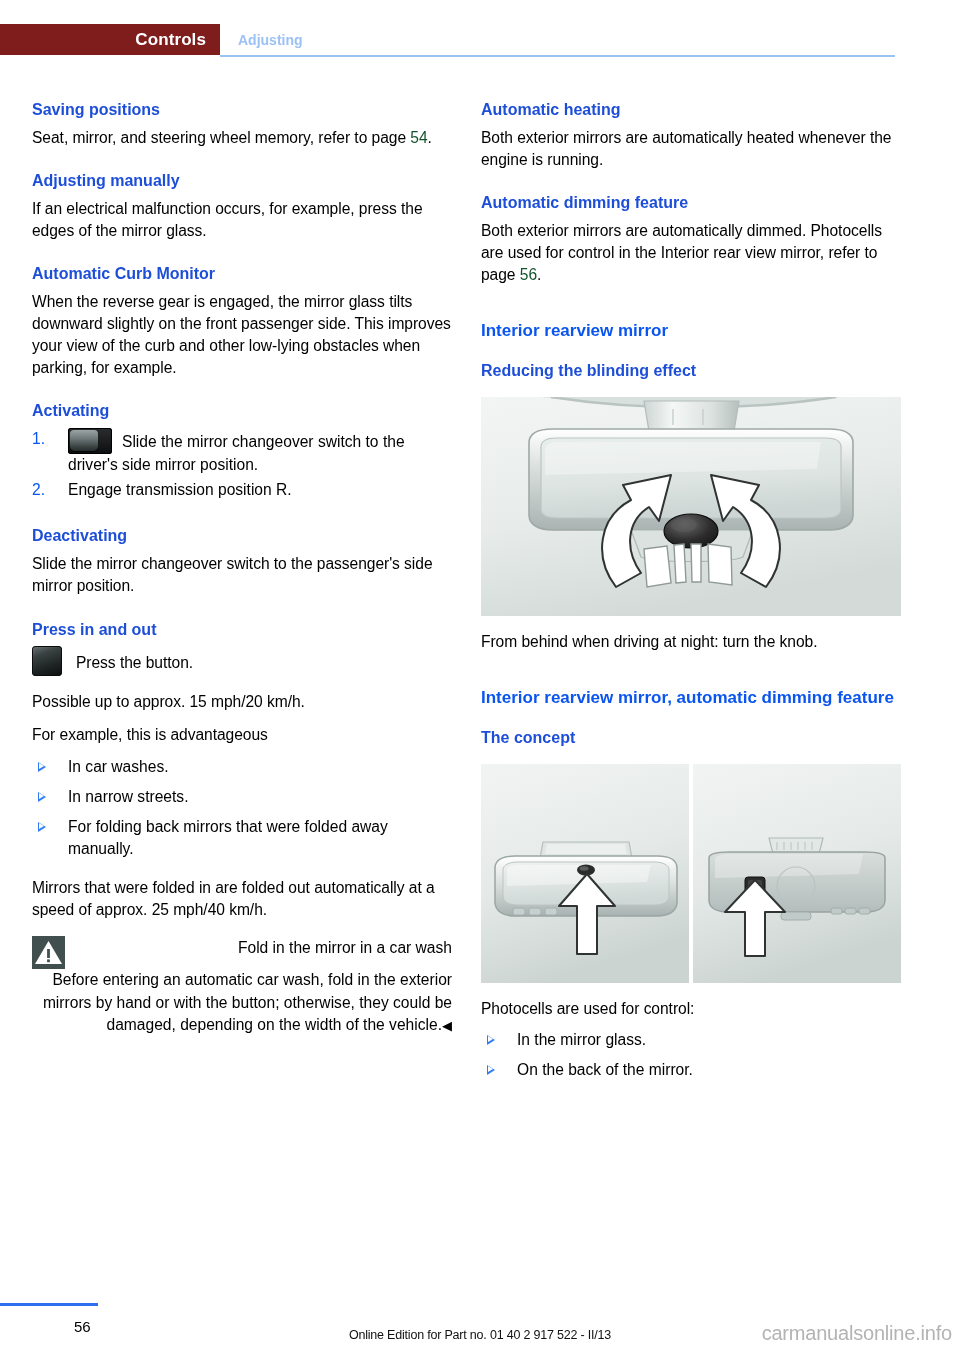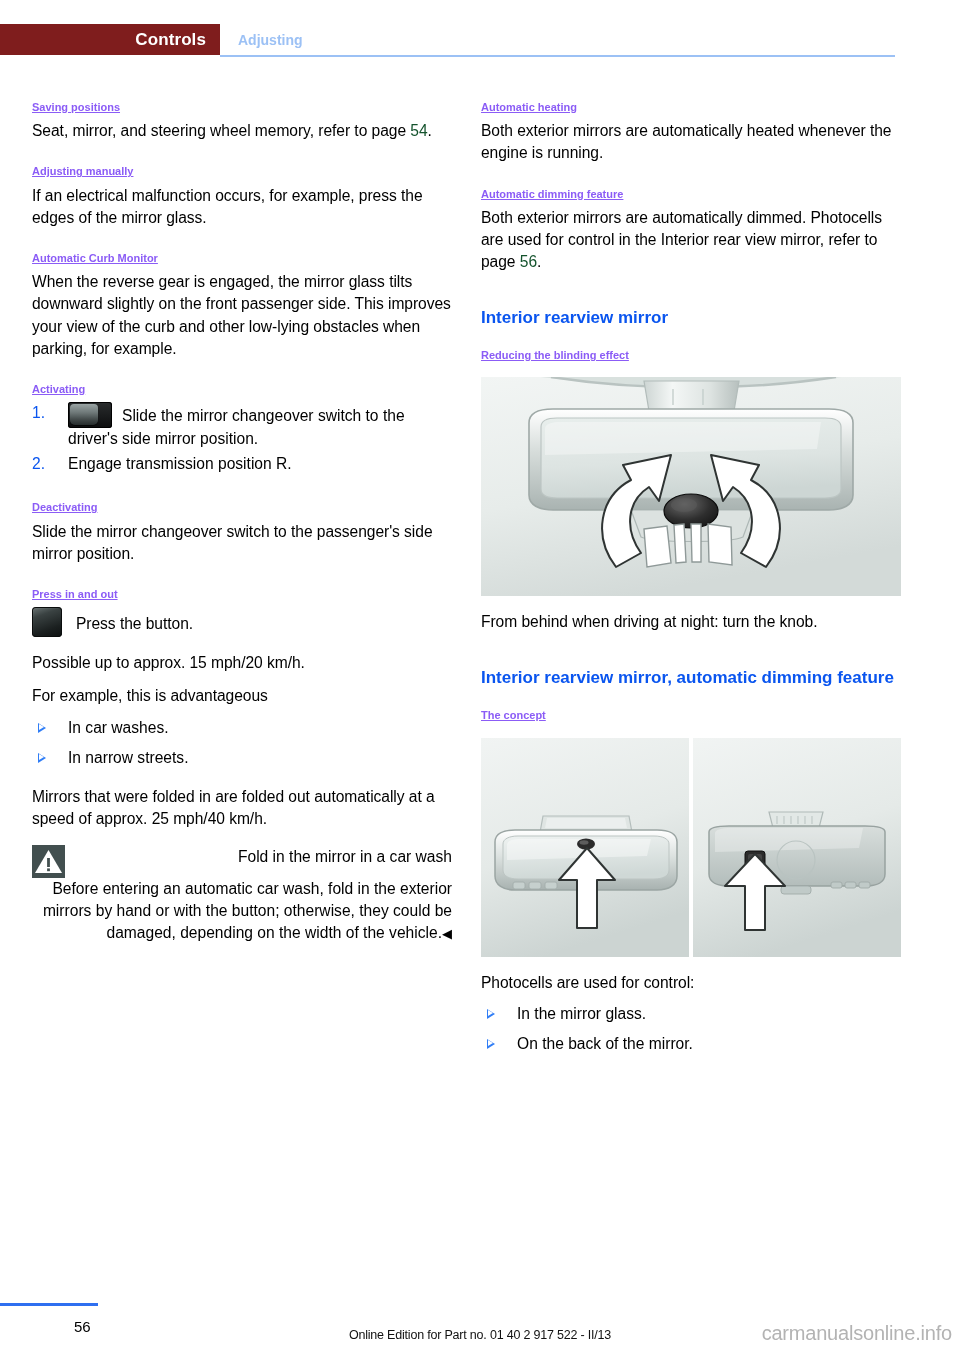--- a/index.html
+++ b/index.html
@@ -66,26 +66,25 @@
   .col-right { left: 481px; }
 
   h2.h-major {
     font-size: 17px;
     font-weight: bold;
     color: #0a55ef;
     margin: 12px 0 10px 0;
     line-height: 1.28;
   }
   h3.h-minor {
-    font-size: 11px;
+    font-size: 16px;
     font-weight: bold;
-    color: #8b5cf6;
+    color: #1d4ed8;
     margin: 0 0 6px 0;
     line-height: 1.3;
-    text-decoration: underline;
   }
   .spacer-lg { height: 22px; }
   .spacer-md { height: 15px; }
   .spacer-sm { height: 9px; }
 
   p.body {
     font-size: 15.6px;
     line-height: 1.42;
     margin: 0 0 0 0;
     color: #000;
@@ -277,20 +276,21 @@
   <div class="spacer-md"></div>
 
   <p class="body">Possible up to approx. 15 mph/20 km/h.</p>
   <p class="body">For example, this is advantageous</p>
 
   <div class="spacer-sm"></div>
 
   <ul class="bullets">
     <li><span class="tri"></span><span>In car washes.</span></li>
     <li><span class="tri"></span><span>In narrow streets.</span></li>
+    <li><span class="tri"></span><span>For folding back mirrors that were folded away manually.</span></li>
   </ul>
 
   <div class="spacer-sm"></div>
 
   <p class="body">Mirrors that were folded in are folded out automatically at a speed of approx. 25 mph/40 km/h.</p>
 
   <div class="spacer-md"></div>
 
   <div class="warn-block">
     <div class="warn-icon">

